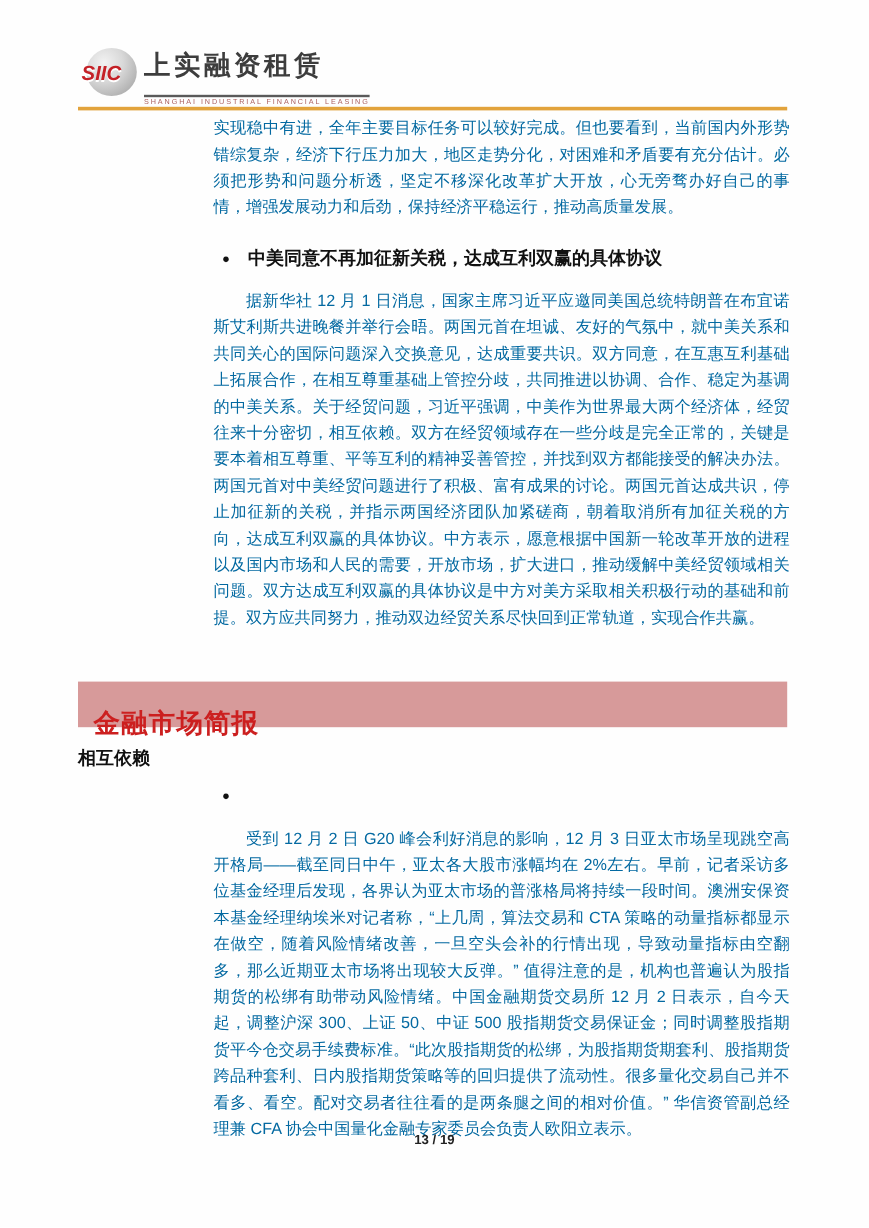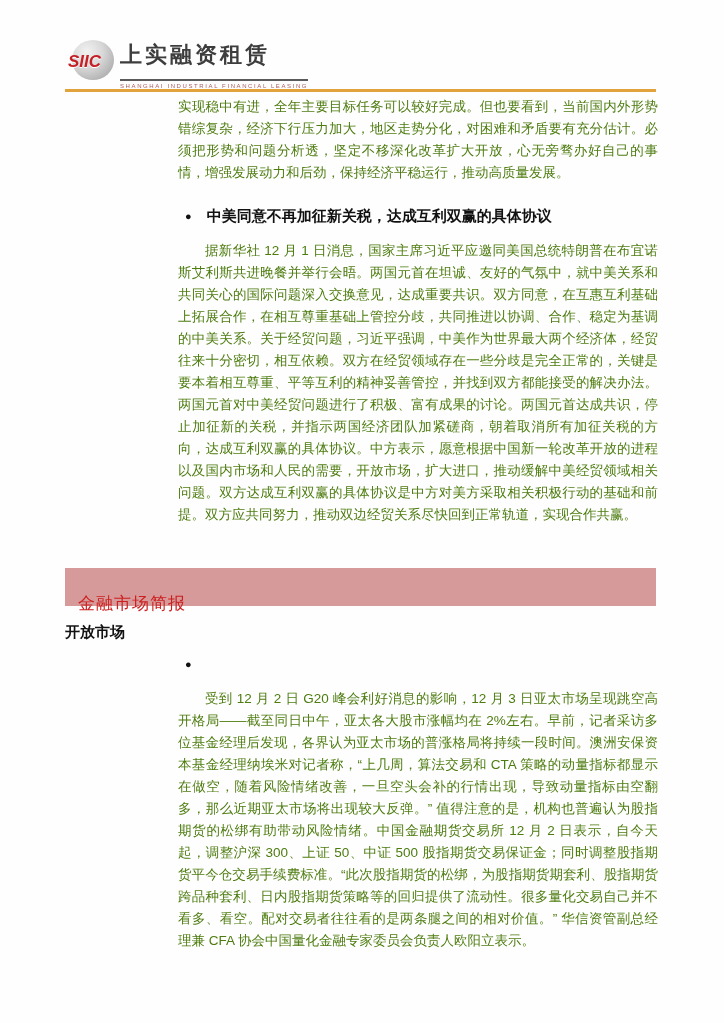--- a/index.html
+++ b/index.html
@@ -31,37 +31,37 @@
   .logo-en{
     font-size:6px;color:#a95c5c;letter-spacing:1.6px;margin-top:2px;white-space:nowrap;
   }
   .gold-rule{
     position:absolute;top:89px;left:65px;width:591px;height:3px;background:#e2a33c;
   }
   
   .main{position:absolute;top:96px;left:65px;width:591px;}
   .body-par{
     margin:0 0 0 113px;width:480px;
-    font-size:13.5px;line-height:22px;color:#4d7c0f;
+    font-size:13.5px;line-height:22px;color:#0369a1;
     text-align:justify;
   }
   .body-par.indented{text-indent:2em;}
   .bullet-heading{
     margin:21px 0 13px 120px;width:473px;
     font-size:15px;font-weight:bold;color:#111111;line-height:22px;
     display:flex;align-items:flex-start;
   }
   .bullet-heading .bullet{
     font-size:11px;line-height:22px;margin-right:15px;flex:0 0 auto;color:#111;
   }
   .banner{
     margin-top:42px;width:591px;height:38px;background:#d79a9a;
     display:flex;align-items:center;box-sizing:border-box;padding-left:13px;
   }
-  .banner span{font-size:17px;font-weight:normal;color:#cc1f1f;letter-spacing:1px;margin-top:32px;}
+  .banner span{font-size:22px;font-weight:bold;color:#cc1f1f;letter-spacing:1px;margin-top:32px;}
   .subsection-title{
     margin-top:17px;font-size:15px;font-weight:bold;color:#111111;
   }
   .bullet-heading.second{margin-top:11px;}
   
   .page-number{
     position:absolute;top:944px;left:0;width:724px;text-align:center;
     font-size:11px;font-weight:bold;color:#222222;
   }
 </style>
@@ -91,24 +91,25 @@
       <span class="bullet">●</span>
       <span>中美同意不再加征新关税，达成互利双赢的具体协议</span>
     </div>
 
     <p class="body-par indented">据新华社 12 月 1 日消息，国家主席习近平应邀同美国总统特朗普在布宜诺斯艾利斯共进晚餐并举行会晤。两国元首在坦诚、友好的气氛中，就中美关系和共同关心的国际问题深入交换意见，达成重要共识。双方同意，在互惠互利基础上拓展合作，在相互尊重基础上管控分歧，共同推进以协调、合作、稳定为基调的中美关系。关于经贸问题，习近平强调，中美作为世界最大两个经济体，经贸往来十分密切，相互依赖。双方在经贸领域存在一些分歧是完全正常的，关键是要本着相互尊重、平等互利的精神妥善管控，并找到双方都能接受的解决办法。两国元首对中美经贸问题进行了积极、富有成果的讨论。两国元首达成共识，停止加征新的关税，并指示两国经济团队加紧磋商，朝着取消所有加征关税的方向，达成互利双赢的具体协议。中方表示，愿意根据中国新一轮改革开放的进程以及国内市场和人民的需要，开放市场，扩大进口，推动缓解中美经贸领域相关问题。双方达成互利双赢的具体协议是中方对美方采取相关积极行动的基础和前提。双方应共同努力，推动双边经贸关系尽快回到正常轨道，实现合作共赢。</p>
 
     <div class="banner">
       <span>金融市场简报</span>
     </div>
 
-    <div class="subsection-title">开放市场</div>
+    <div class="subsection-title">相互依赖</div>
 
     <div class="bullet-heading second">
       <span class="bullet">●</span>
     </div>
 
     <p class="body-par indented">受到 12 月 2 日 G20 峰会利好消息的影响，12 月 3 日亚太市场呈现跳空高开格局——截至同日中午，亚太各大股市涨幅均在 2%左右。早前，记者采访多位基金经理后发现，各界认为亚太市场的普涨格局将持续一段时间。澳洲安保资本基金经理纳埃米对记者称，“上几周，算法交易和 CTA 策略的动量指标都显示在做空，随着风险情绪改善，一旦空头会补的行情出现，导致动量指标由空翻多，那么近期亚太市场将出现较大反弹。” 值得注意的是，机构也普遍认为股指期货的松绑有助带动风险情绪。中国金融期货交易所 12 月 2 日表示，自今天起，调整沪深 300、上证 50、中证 500 股指期货交易保证金；同时调整股指期货平今仓交易手续费标准。“此次股指期货的松绑，为股指期货期套利、股指期货跨品种套利、日内股指期货策略等的回归提供了流动性。很多量化交易自己并不看多、看空。配对交易者往往看的是两条腿之间的相对价值。” 华信资管副总经理兼 CFA 协会中国量化金融专家委员会负责人欧阳立表示。</p>
 
   </div>
 
+  <div class="page-number">13 / 19</div>
 
 </div>
 
 </body></html>

